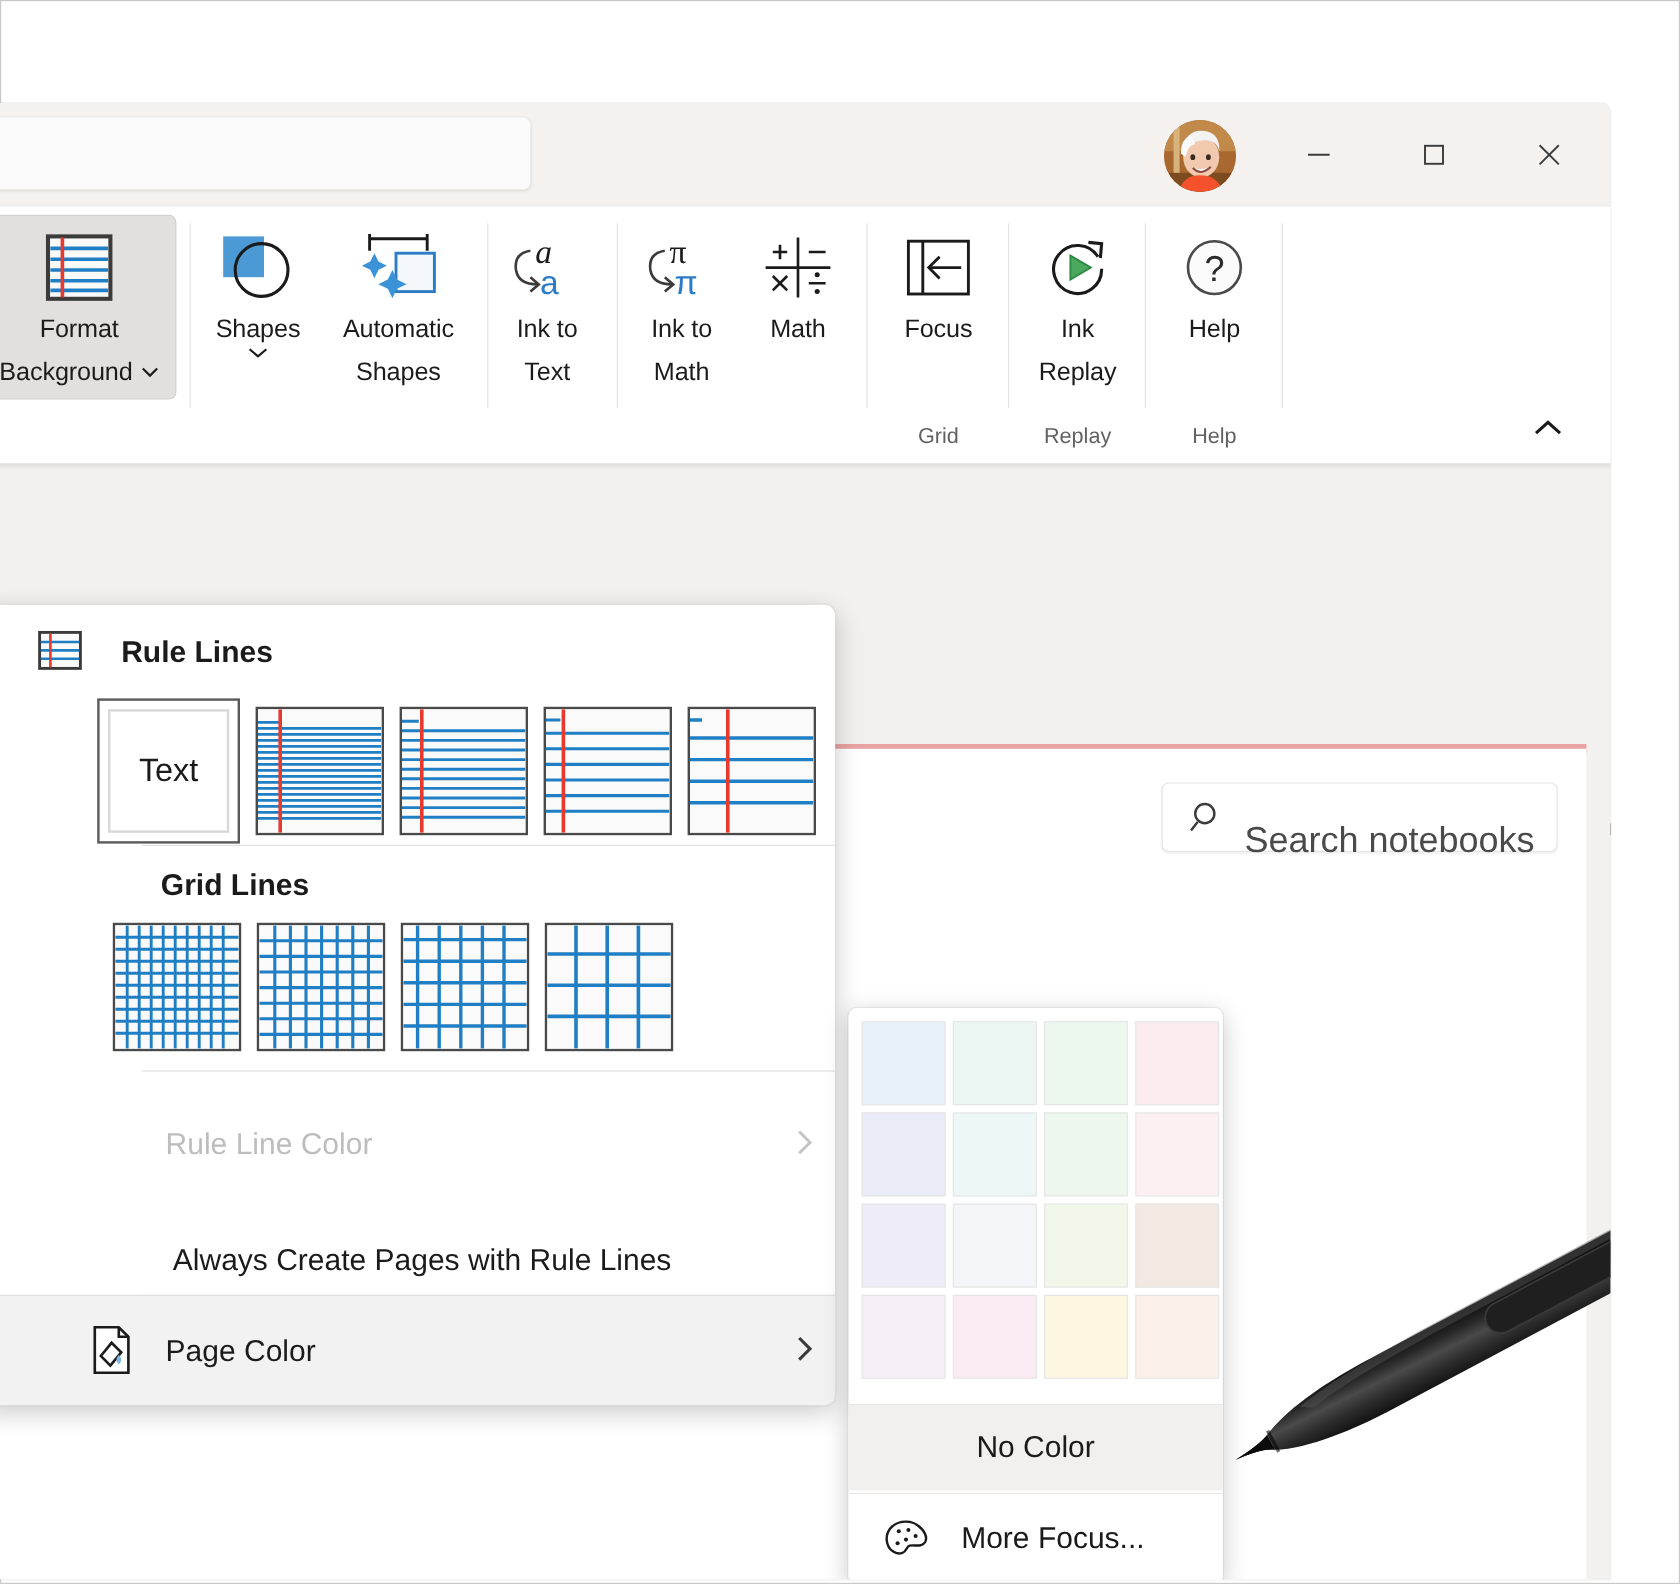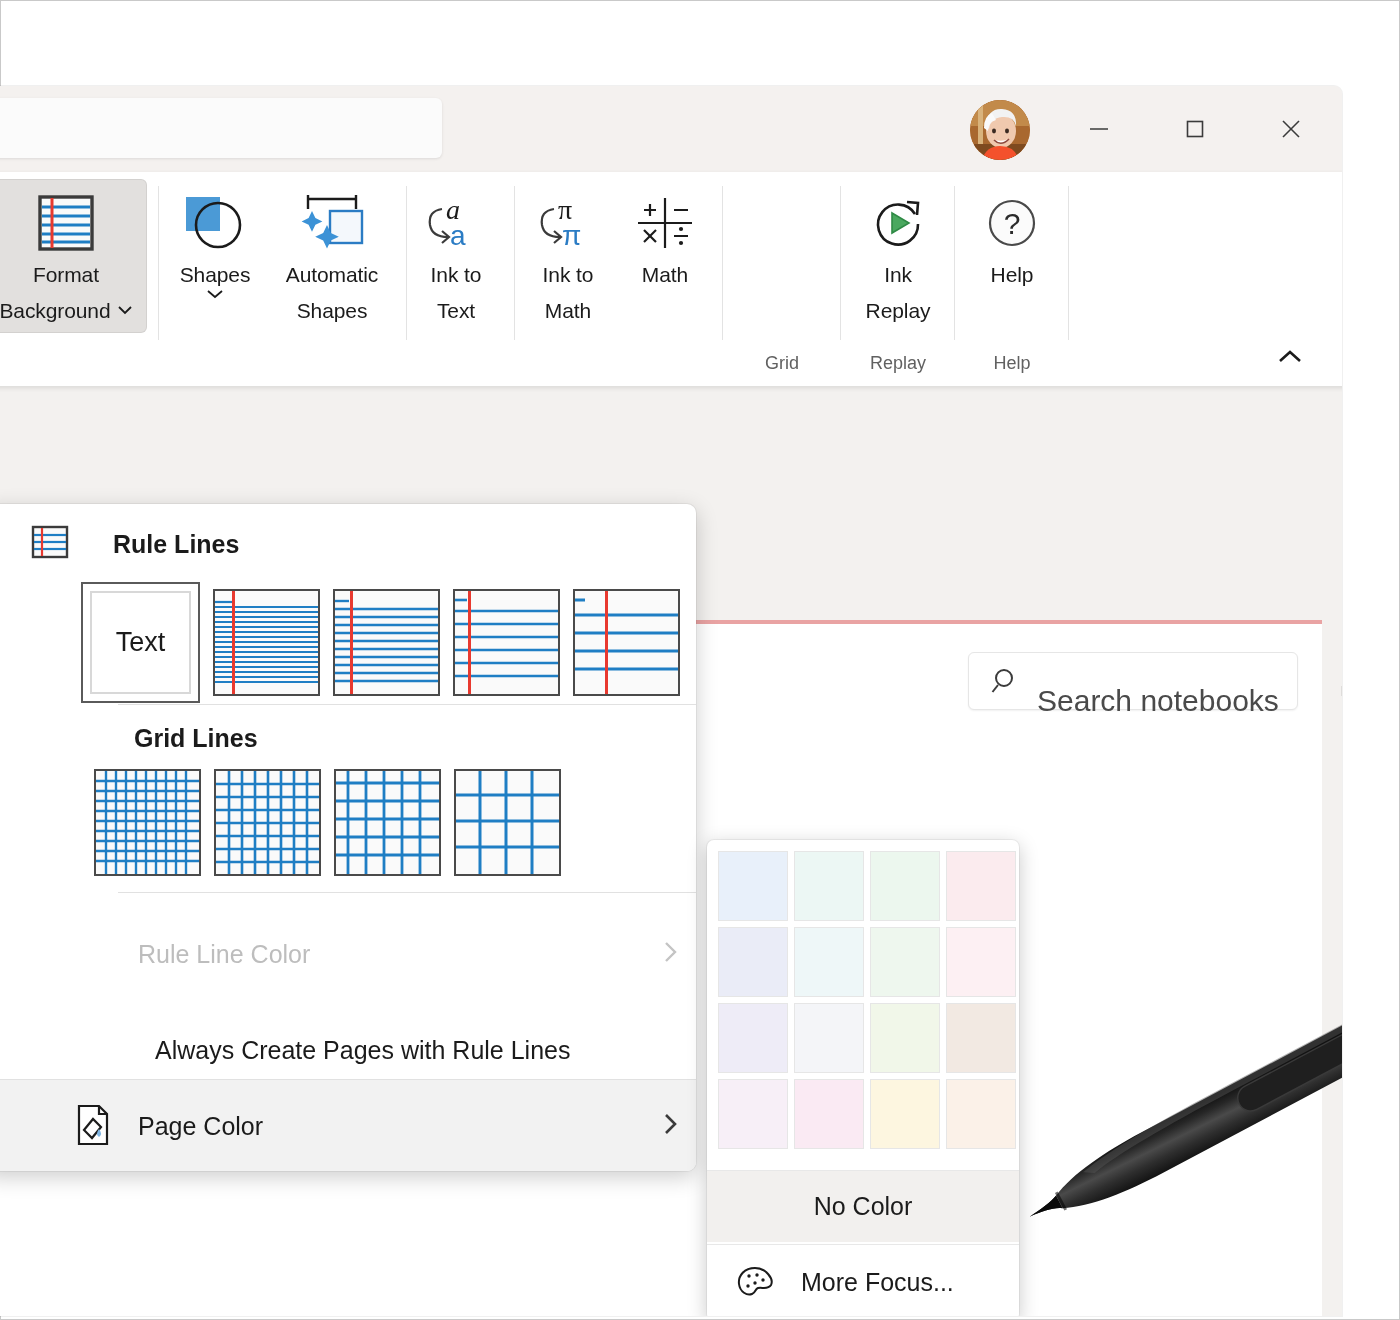--- a/index.html
+++ b/index.html
@@ -177,21 +177,21 @@
     box-shadow: 0 6px 22px rgba(0,0,0,.20), 0 0 0 1px rgba(0,0,0,.05);
     overflow: hidden;
   }
   .fb-head {
     position: absolute; left: 0; top: 0;
     width: 100%; height: 80px;
     display: flex; align-items: center;
   }
   .fb-head .hico { margin-left: 48px; }
   .fb-head .htxt {
-    margin-left: 44px;
+    margin-left: 32px;
     font-size: 25px; font-weight: bold; color: #1b1b1b;
   }
   .sec-title {
     position: absolute;
     left: 111px;
     font-size: 25px; font-weight: bold; color: #1b1b1b; margin-left: 40px;
   }
   .swatch-row { position: absolute; display: flex; }
   .swatch {
     position: relative;
@@ -441,20 +441,31 @@
                 <circle cx="51" cy="35" r="2.1" fill="#1b1b1b"></circle>
                 <circle cx="51" cy="49" r="2.1" fill="#1b1b1b"></circle>
               </svg>
             </div>
             <div class="lbl">Math</div>
           </div>
 
           <div class="rsep" style="left:780px;"></div>
 
           <div class="rgroup" style="left:782px; width:116px;">
+            <div class="rbtn" style="left:8px; width:100px;">
+              <div class="ico">
+                <svg width="62" height="56" viewBox="0 0 62 56">
+                  <rect x="6" y="6" width="50" height="44" fill="none" stroke="#1b1b1b" stroke-width="2.4"></rect>
+                  <line x1="18" y1="6" x2="18" y2="50" stroke="#1b1b1b" stroke-width="2.4"></line>
+                  <line x1="24" y1="28" x2="50" y2="28" stroke="#1b1b1b" stroke-width="2.4"></line>
+                  <polyline points="32,19 23,28 32,37" fill="none" stroke="#1b1b1b" stroke-width="2.4"></polyline>
+                </svg>
+              </div>
+              <div class="lbl">Focus</div>
+            </div>
             <div class="grp-label">Grid</div>
           </div>
 
           <div class="rsep" style="left:898px;"></div>
 
           <div class="rgroup" style="left:900px; width:112px;">
             <div class="rbtn" style="left:6px; width:100px;">
               <div class="ico">
                 <svg width="62" height="58" viewBox="0 0 62 58">
                   <path d="M48 20 A20 20 0 1 0 51 30" fill="none" stroke="#1b1b1b" stroke-width="2.6"></path>
@@ -716,21 +727,21 @@
         <div class="menu-row disabled" style="top:412px; height:76px;">
           <span class="mlbl" style="left:155px;">Rule Line Color</span>
           <span class="marrow" style="right:-10px;">
             <svg width="60" height="28" viewBox="0 0 60 28">
               <polyline points="20,5 29,14 20,23" fill="none" stroke="#c4c4c4" stroke-width="2.4"></polyline>
             </svg>
           </span>
         </div>
 
         <div class="menu-row" style="top:508px; height:76px;">
-          <span class="mlbl" style="left:172px;">Always Create Pages with Rule Lines</span>
+          <span class="mlbl" style="left:161px;">Always Create Pages with Rule Lines</span>
         </div>
 
         <div class="divider" style="top:575px;"></div>
 
         <div class="fb-footer">
           <div class="menu-row" style="top:18px; height:56px;">
             <span class="marrow" style="left:86px; right:auto; top:4px;">
               <svg width="44" height="46" viewBox="0 0 44 46">
                 <path d="M10 4 H30 L38 12 V42 H10 Z" fill="#ffffff" stroke="#1b1b1b" stroke-width="2.2"></path>
                 <path d="M30 4 V12 H38" fill="none" stroke="#1b1b1b" stroke-width="2.2"></path>

